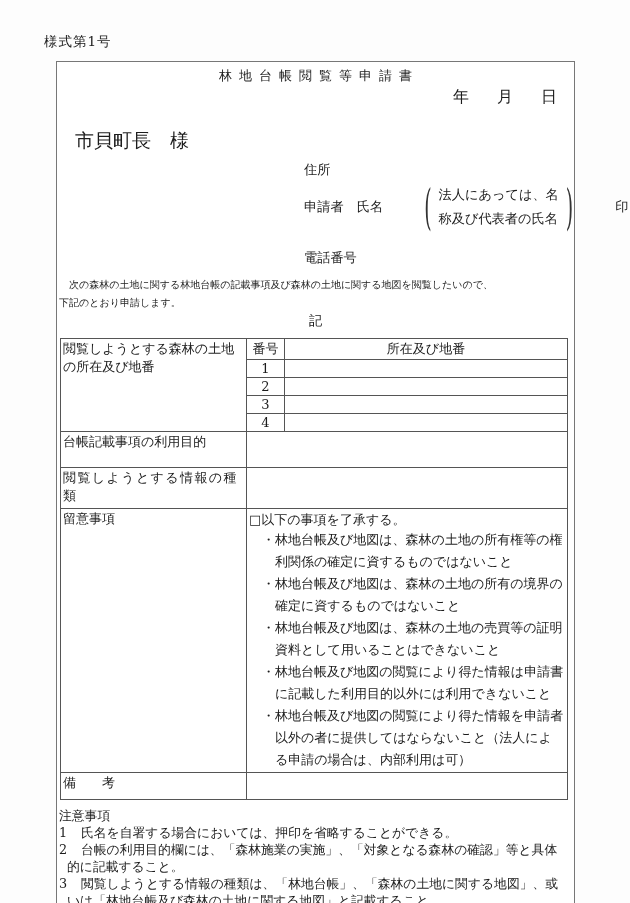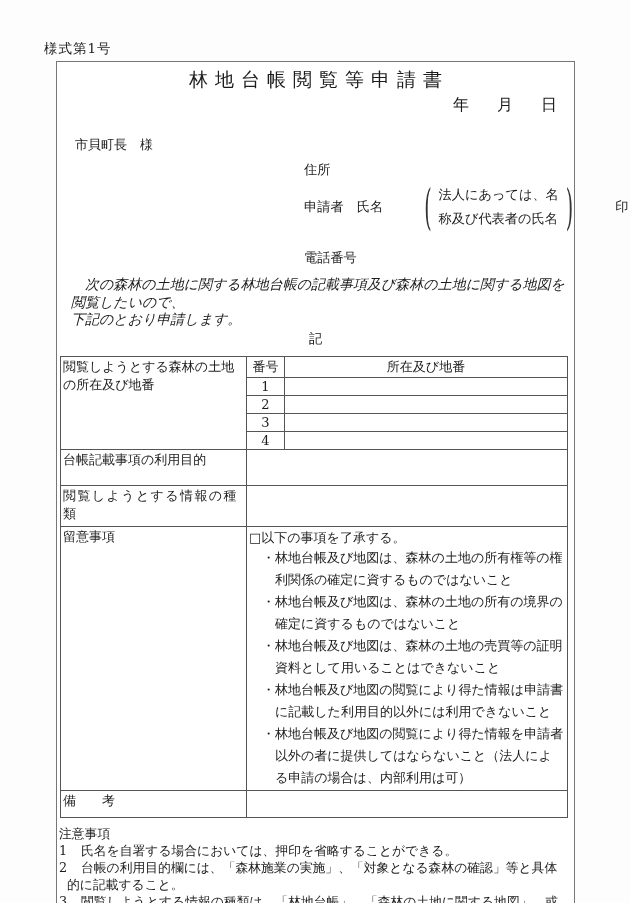--- a/index.html
+++ b/index.html
@@ -3,47 +3,47 @@
 <meta charset="utf-8">
 <style>
   html,body{margin:0;padding:0;}
   body{
     width:630px;height:903px;background:#fdfdfd;
     font-family:"DejaVu Serif","Liberation Serif",serif;
     color:#1c1c1c;position:relative;overflow:hidden;
     -webkit-font-smoothing:antialiased;
   }
   .form-number{
-    position:absolute;left:44px;top:40px;font-size:13.5px;letter-spacing:1px;
+    position:absolute;left:44px;top:33px;font-size:13.5px;letter-spacing:1px;
   }
   .main-box{
     position:absolute;left:56px;top:61px;width:519px;min-height:795px;
     border:1.5px solid #777;background:#fff;box-sizing:border-box;
   }
   .title{
-    text-align:center;margin-top:5px;font-size:19px;letter-spacing:7px;
+    text-align:center;margin-top:5px;font-size:13px;letter-spacing:7px;
     padding-left:7px; 
   }
   .date-line{
     text-align:right;margin-top:2px;padding-right:11px;font-size:16px;letter-spacing:6px;
   }
-  .addressee{margin:20px 0 0 18px;font-size:13px;}
+  .addressee{margin:20px 0 0 18px;font-size:19px;}
   .applicant{margin:7px 0 0 247px;font-size:13.2px;}
   .applicant .addr-row{margin-bottom:2px;}
   .name-row{display:flex;align-items:center;height:52px;gap:35px;}
   .name-label{white-space:nowrap;}
   .bracket-group{display:flex;align-items:center;margin-left:6px;}
   .big-paren{
     font-size:19px;line-height:1;transform:scaleY(2.55);
     transform-origin:center;color:#333;font-weight:400;
   }
   .bracket-text{padding:0 7px;line-height:24px;white-space:nowrap;}
   .seal{margin-left:7px;}
   .phone-row{margin-top:16px;}
-  .intro{margin:9px 8px 0 14px;font-size:14px;line-height:17.5px;font-style:italic;}
+  .intro{margin:9px 8px 0 2px;font-size:10px;line-height:17.5px;}
   .record{text-align:center;margin-top:1px;font-size:13.2px;}
 
   table.main-table{
     border-collapse:collapse;margin:8px 0 0 3px;width:508px;
     font-size:13px;table-layout:fixed;
   }
   table.main-table td{
     border:1px solid #555;padding:1px 2px;vertical-align:top;
     overflow:hidden;
   }

